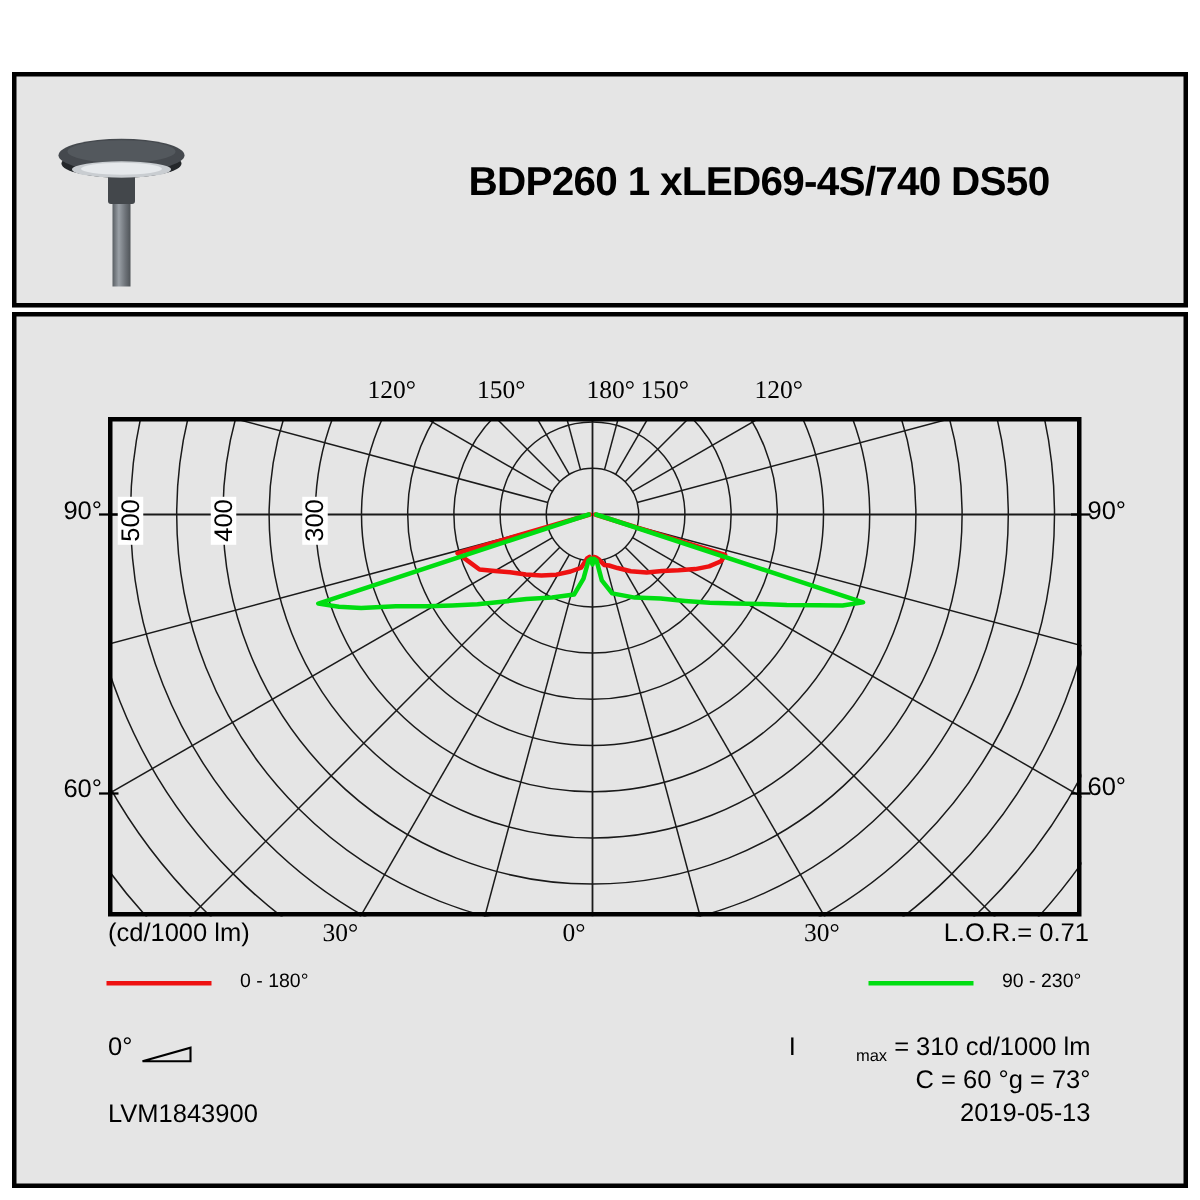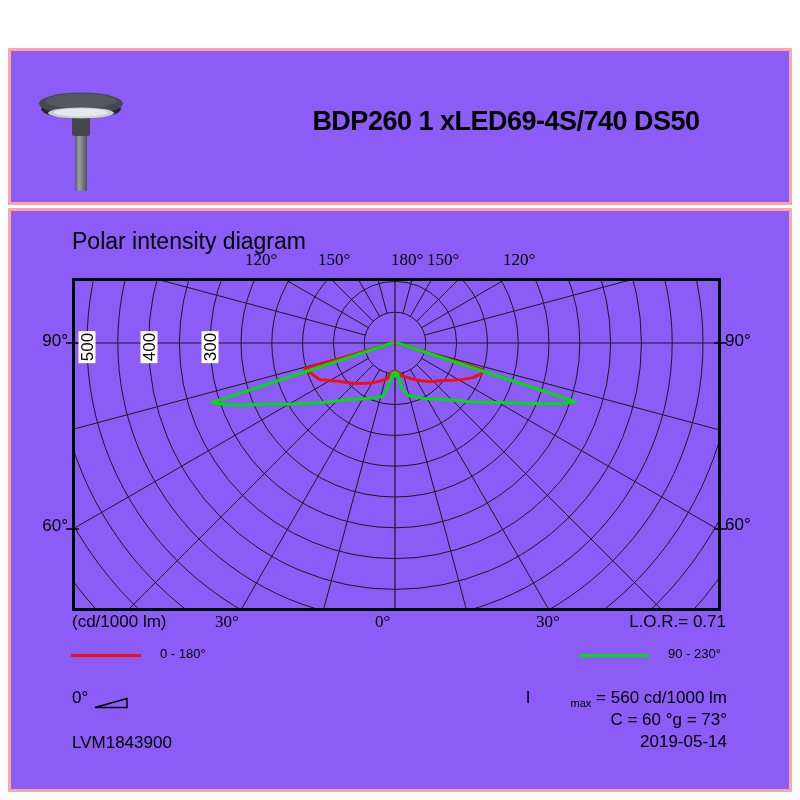--- a/index.html
+++ b/index.html
@@ -1,18 +1,18 @@
 <!DOCTYPE html>
 <html><head>
 <meta charset="utf-8">
 <style>
   html,body{margin:0;padding:0;background:#fff;}
   #page{position:relative;width:800px;height:800px;background:#fff;
         font-family:"Liberation Sans",sans-serif;color:#000;overflow:hidden;}
-  .box{position:absolute;border:3px solid #fca5a5;background:#8b5cf6;box-sizing:border-box;}
+  .box{position:absolute;border:3px solid #000000;background:#e5e5e5;box-sizing:border-box;}
   #header-box{left:8px;top:48px;width:784px;height:157px;}
   #main-box{left:8px;top:208px;width:784px;height:584px;}
   .abs{position:absolute;white-space:nowrap;}
   #header-title{left:240px;top:55px;width:510px;text-align:center;
                 font-size:27px;font-weight:bold;letter-spacing:-0.5px;}
   #header-lor{left:293px;top:162px;font-size:22px;}
   #header-lumen{left:530px;top:162px;width:205px;text-align:right;font-size:22px;}
   #diagram-title{left:72px;top:228px;font-size:23px;}
   .alab{font-size:17px;line-height:20px;height:20px;}
   .ringlab{font-size:17px;background:#fff;padding:0 2px;line-height:17px;
@@ -48,21 +48,20 @@
       <ellipse cx="44" cy="24" rx="33" ry="5.5" fill="#c9cdd1"></ellipse>
       <ellipse cx="44" cy="23.5" rx="27" ry="4" fill="#e6e9ec"></ellipse>
     </svg>
     <div class="abs" id="header-title">BDP260 1 xLED69-4S/740 DS50</div>
     <div class="abs" id="header-lor">L.O.R.= 0.71</div>
     <div class="abs" id="header-lumen">1 x 7000 lm</div>
   </div>
 
   <div class="box" id="main-box"></div>
 
-  <div class="abs" id="diagram-title">Polar intensity diagram</div>
 
   <svg id="polar-svg" width="649" height="333" viewBox="0 0 649 333">
       <defs>
         <clipPath id="cp">
           <rect x="0" y="0" width="649" height="333"></rect>
         </clipPath>
       </defs>
       <g clip-path="url(#cp)">
         <circle cx="323" cy="65" r="30.8" fill="none" stroke="#1a1a1a" stroke-width="1"></circle>
         <circle cx="323" cy="65" r="61.6" fill="none" stroke="#1a1a1a" stroke-width="1"></circle>
@@ -134,17 +133,17 @@
   <div class="abs legend-text" style="left:148px;top:645px;">0 - 180°</div>
   <div class="abs legend-line" style="left: 579px; top: 654px; background: rgb(0, 221, 17);"></div>
   <div class="abs legend-text" style="left:656px;top:645px;">90 - 230°</div>
 
   <div class="abs ann" style="left:72px;top:689px;">0°</div>
   <svg class="abs" style="left:94px;top:696px;" width="38" height="14" viewBox="0 0 38 14">
     <polygon points="1,11.5 33,2.5 33,11.5" fill="none" stroke="#000" stroke-width="1.4"></polygon>
   </svg>
   <div class="abs ann" style="left:72px;top:734px;">LVM1843900</div>
 
-  <div class="abs ann rline" style="top:689px;"><span>I</span><sub>max</sub><span> = 560 cd/1000 lm</span></div>
+  <div class="abs ann rline" style="top:689px;"><span>I</span><sub>max</sub><span> = 310 cd/1000 lm</span></div>
   <div class="abs ann rline" style="top:711px;">C = 60 °ɡ = 73°</div>
-  <div class="abs ann rline" style="top:733px;">2019-05-14</div>
+  <div class="abs ann rline" style="top:733px;">2019-05-13</div>
 
 </div>
 
 </body></html>

